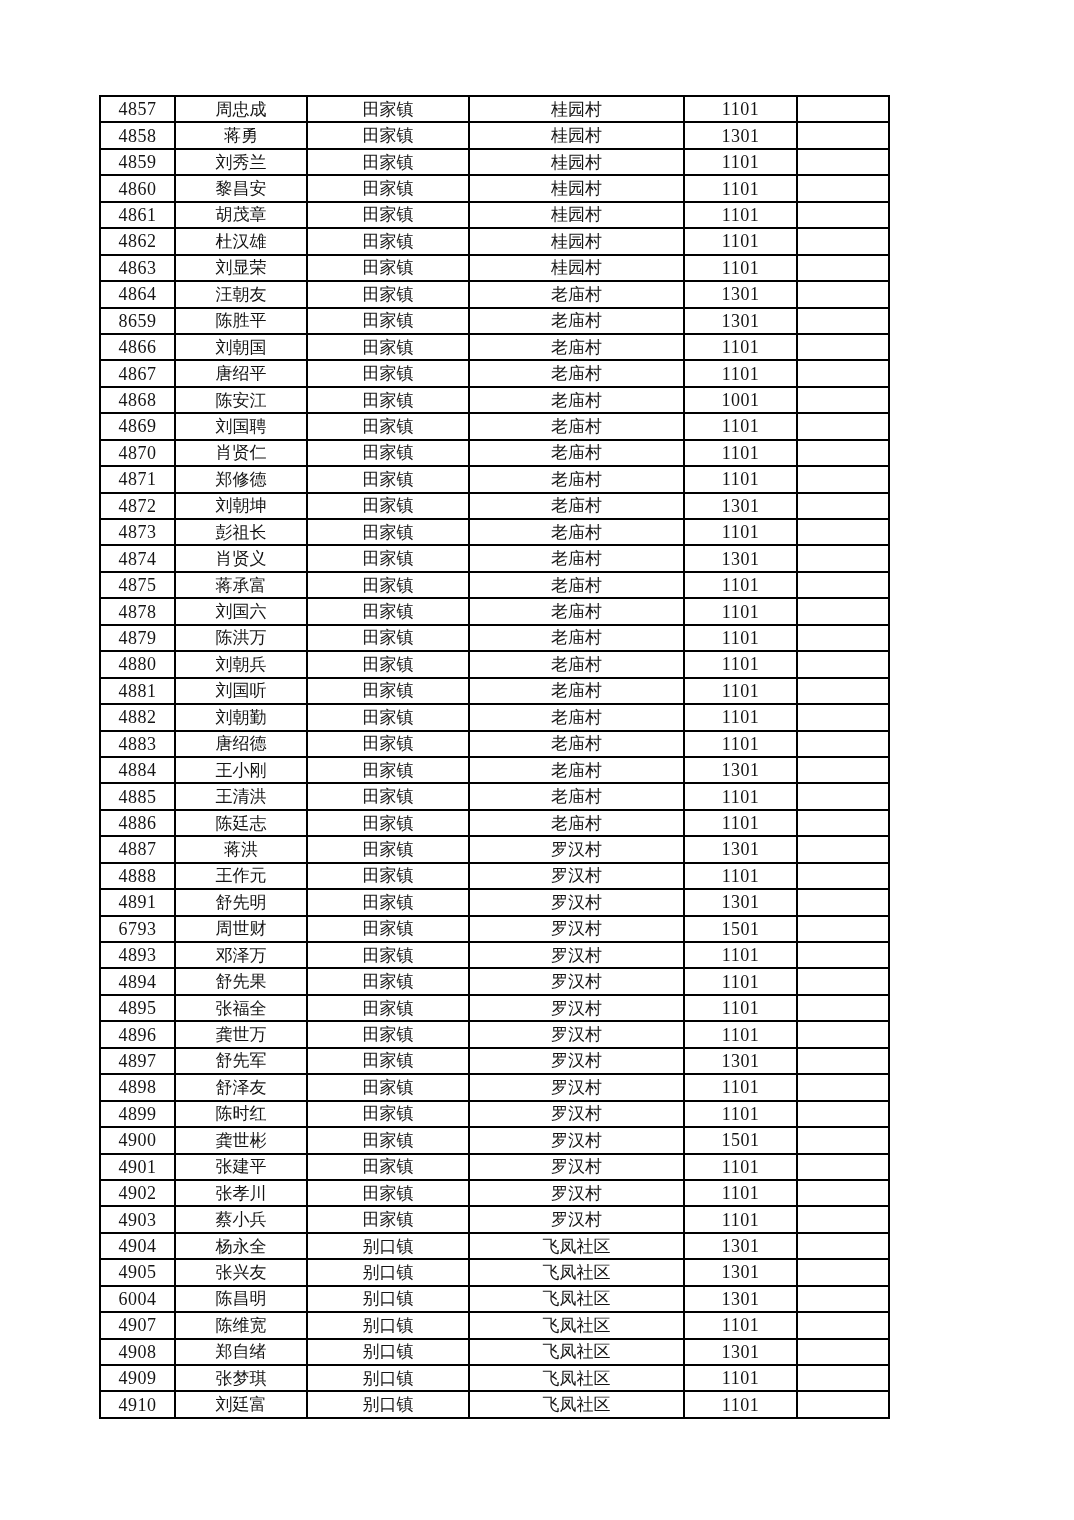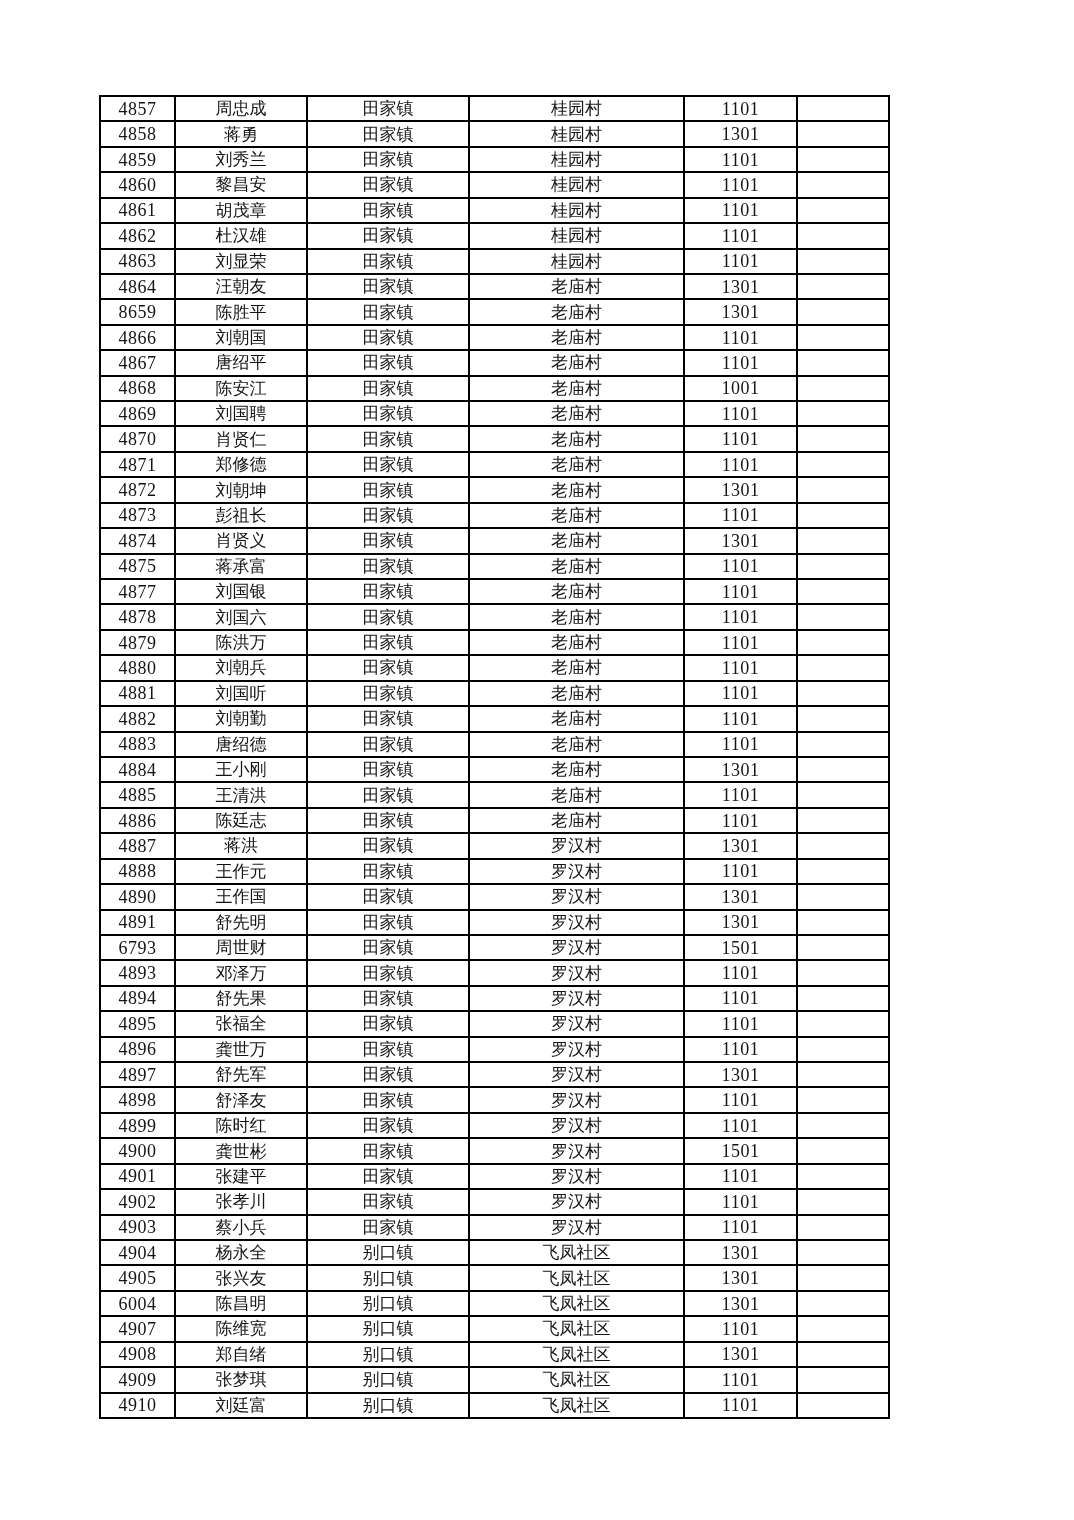--- a/index.html
+++ b/index.html
@@ -209,28 +209,20 @@
         </tr>
         <tr>
           <td class="num">4875</td>
           <td>蒋承富</td>
           <td>田家镇</td>
           <td>老庙村</td>
           <td class="num">1101</td>
           <td></td>
         </tr>
         <tr>
-          <td class="num">4877</td>
-          <td>刘国银</td>
-          <td>田家镇</td>
-          <td>老庙村</td>
-          <td class="num">1101</td>
-          <td></td>
-        </tr>
-        <tr>
           <td class="num">4878</td>
           <td>刘国六</td>
           <td>田家镇</td>
           <td>老庙村</td>
           <td class="num">1101</td>
           <td></td>
         </tr>
         <tr>
           <td class="num">4879</td>
           <td>陈洪万</td>
@@ -302,28 +294,20 @@
           <td>罗汉村</td>
           <td class="num">1301</td>
           <td></td>
         </tr>
         <tr>
           <td class="num">4888</td>
           <td>王作元</td>
           <td>田家镇</td>
           <td>罗汉村</td>
           <td class="num">1101</td>
-          <td></td>
-        </tr>
-        <tr>
-          <td class="num">4890</td>
-          <td>王作国</td>
-          <td>田家镇</td>
-          <td>罗汉村</td>
-          <td class="num">1301</td>
           <td></td>
         </tr>
         <tr>
           <td class="num">4891</td>
           <td>舒先明</td>
           <td>田家镇</td>
           <td>罗汉村</td>
           <td class="num">1301</td>
           <td></td>
         </tr>

